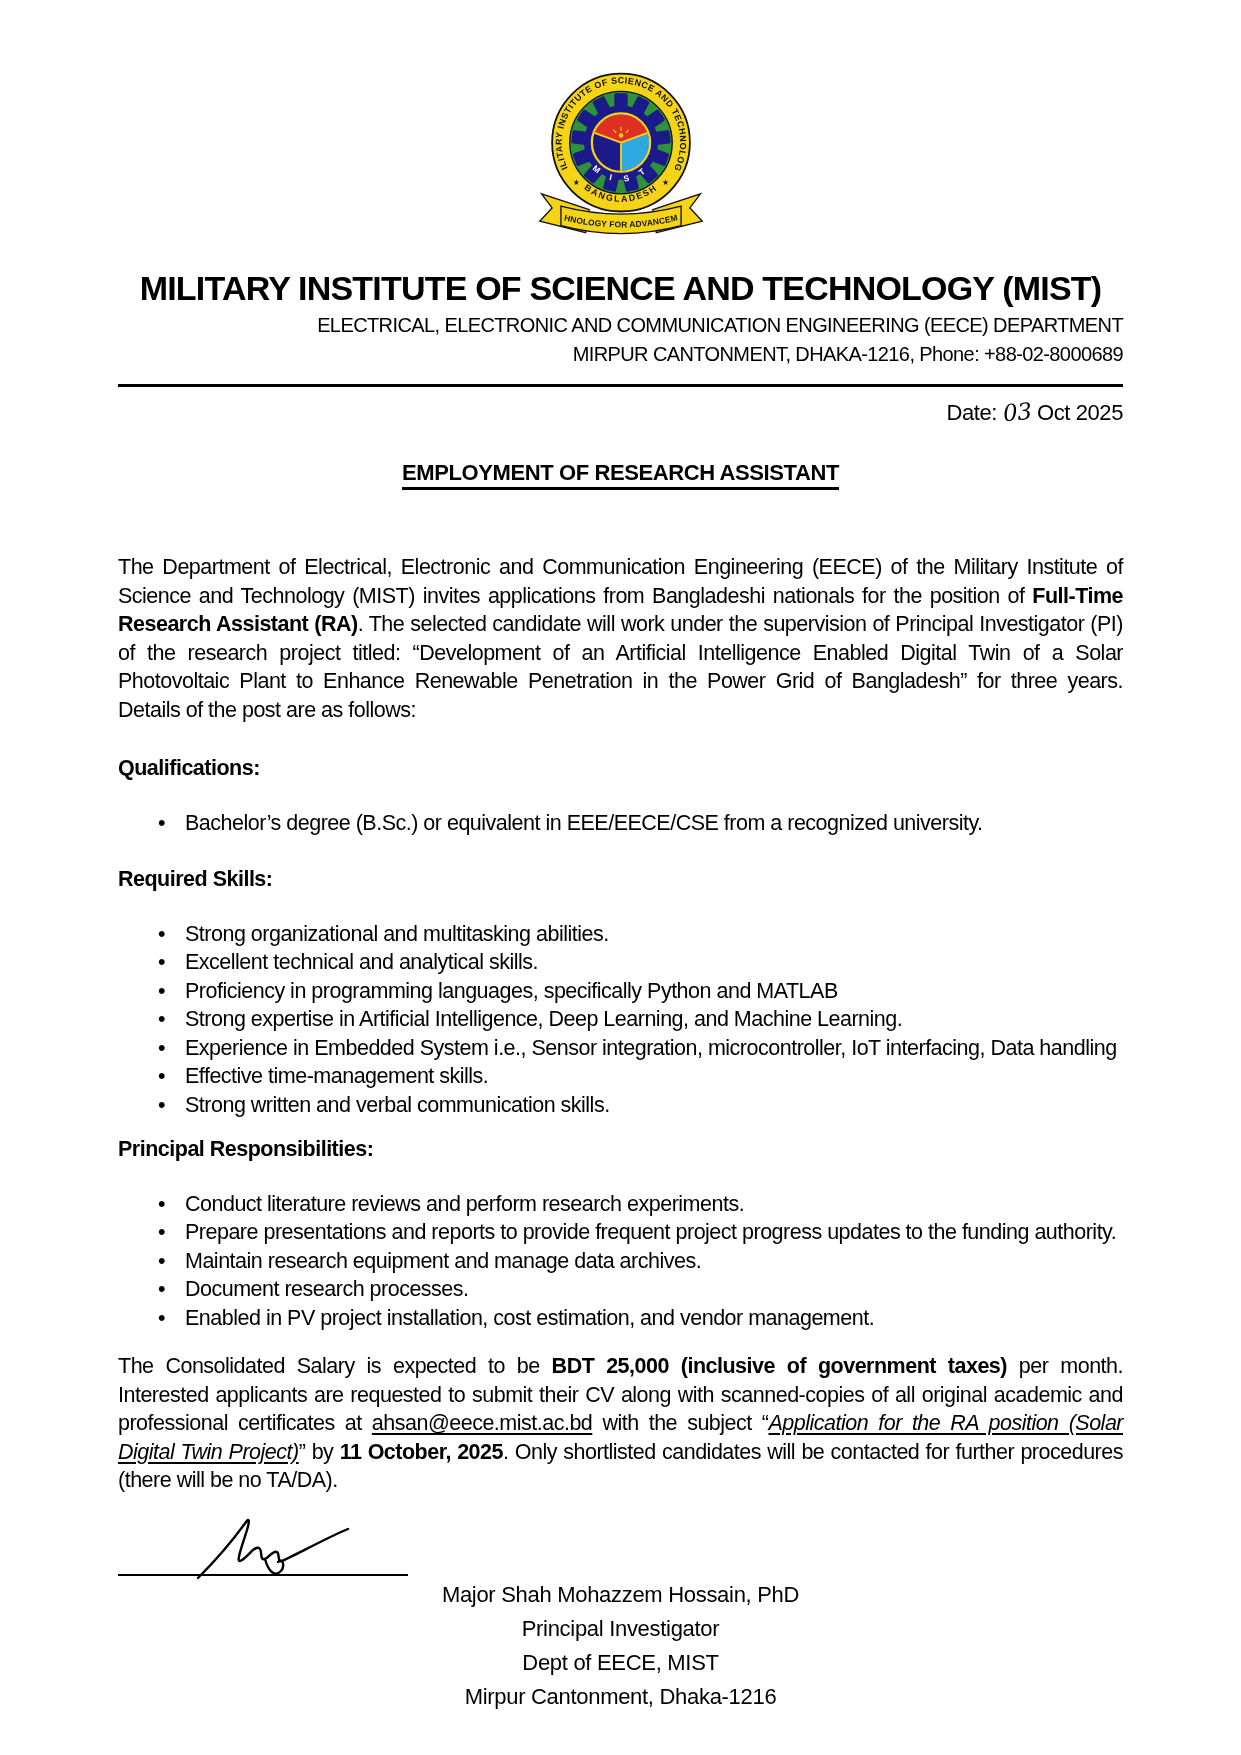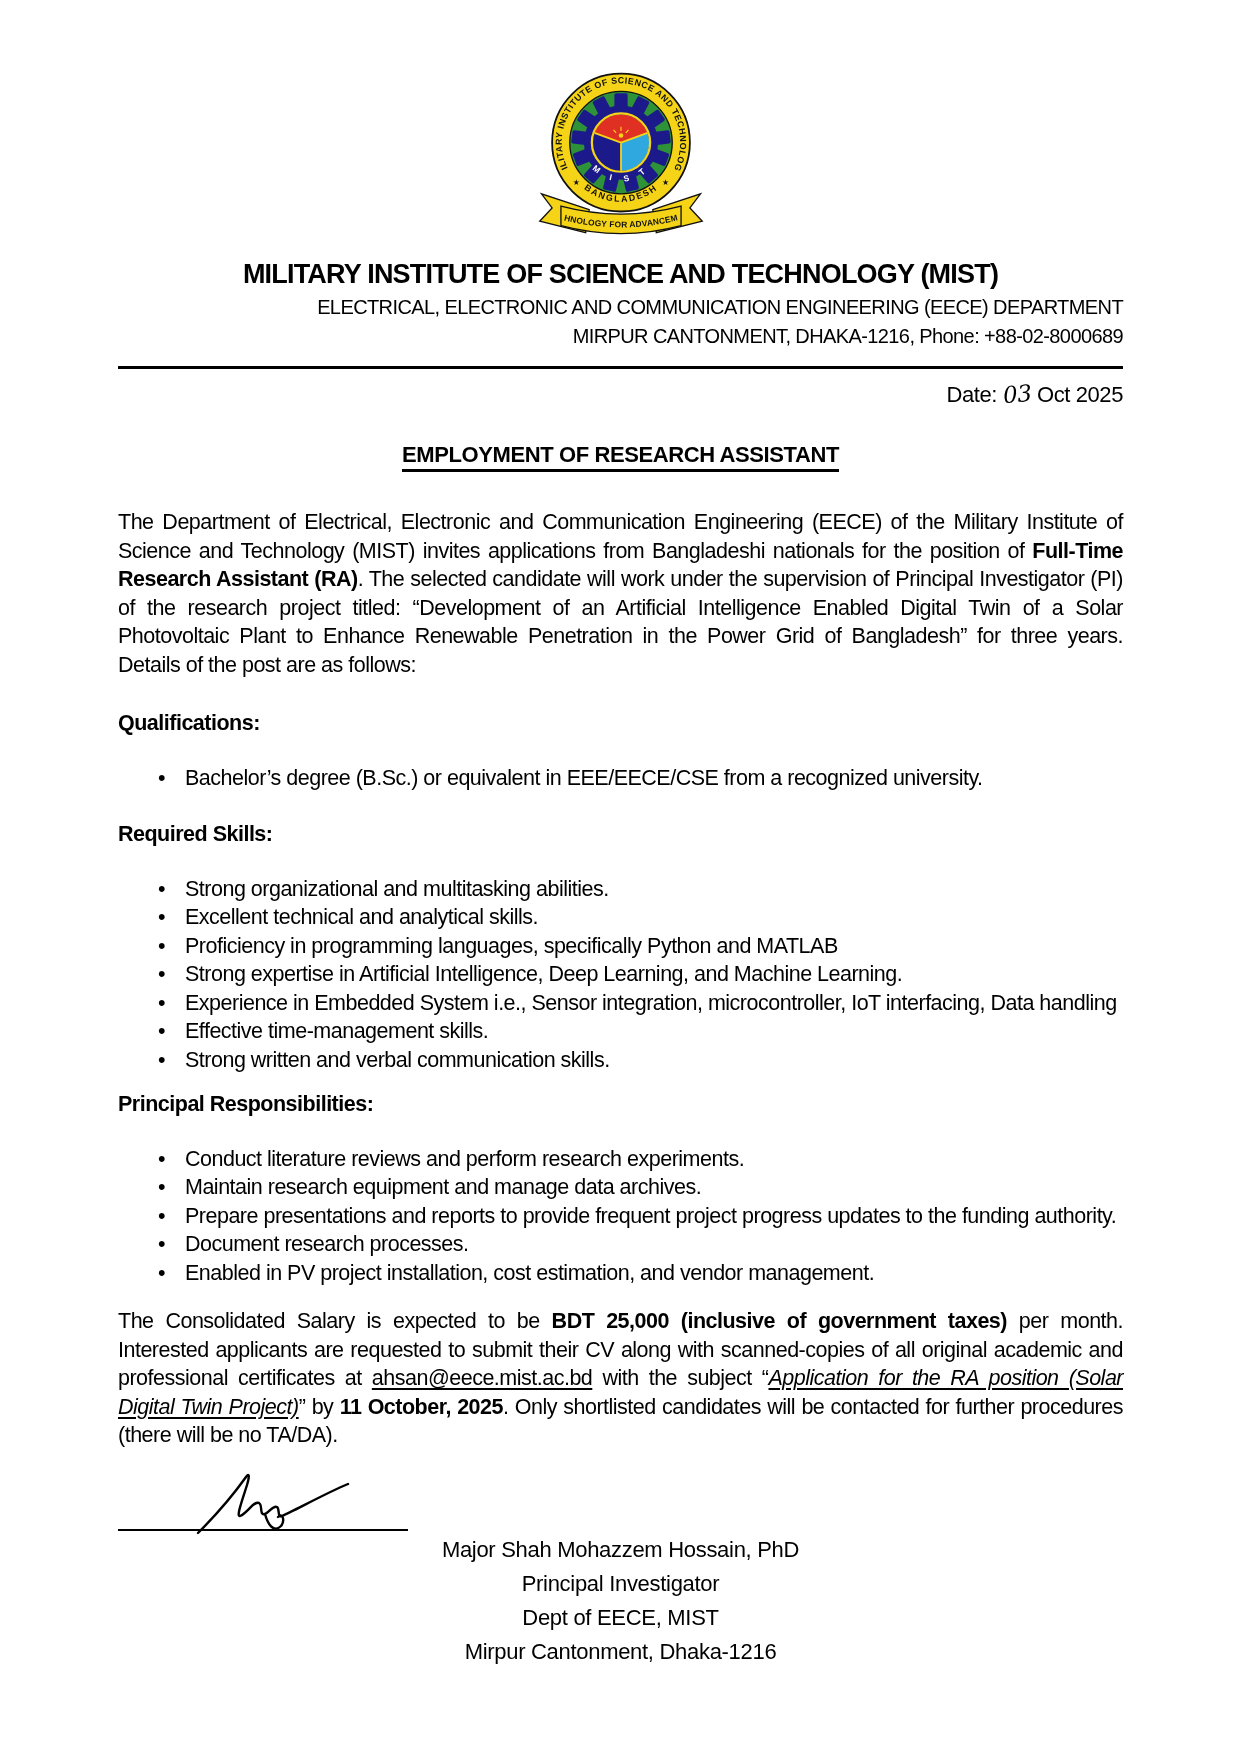--- a/index.html
+++ b/index.html
@@ -12,22 +12,22 @@
     font-family:"Liberation Sans","DejaVu Sans",sans-serif;
     box-sizing:border-box;
     padding:0 118px;
     overflow:hidden;
   }
   
   .logo-wrap { padding-top:70px; text-align:center; }
   .logo-wrap svg { display:inline-block; }
   
   .hdr1 {
-    margin-top:8px;
-    font-size:27px; font-weight:bold; text-align:center;
+    margin-top:18px;
+    font-size:34px; font-weight:bold; text-align:center;
     letter-spacing:-0.8px;
   }
   .hdr2 {
     margin-top:6px;
     font-size:20px; text-align:right; letter-spacing:-0.6px;
   }
   .rule { margin-top:18px; border-top:3px solid #000; }
   .date-row {
     margin-top:12px;
     font-size:22px; text-align:right; letter-spacing:-0.4px;
@@ -38,21 +38,21 @@
   }
   .doc-title { margin-top:34px; text-align:center; }
   .doc-title span {
     display:inline-block;
     font-size:22px; font-weight:bold; letter-spacing:-0.4px;
     border-bottom:3px solid #000; padding-bottom:1px;
   }
   
   .btxt { font-size:21.5px; line-height:28.5px; letter-spacing:-0.5px; }
   .para { text-align:justify; }
-  .intro { margin-top:36px; }
+  .intro { margin-top:63px; }
   .sec-heading { margin-top:30px; font-weight:bold; }
   ul.bullets { list-style:none; margin:26px 0 0 0; padding:0 0 0 38px; }
   ul.bullets li { position:relative; padding-left:29px; text-align:justify; }
   ul.bullets li::before { content:"\2022"; position:absolute; left:2px; top:0; }
   .closing { margin-top:20px; }
   .b { font-weight:bold; }
   .u { text-decoration:underline; text-underline-offset:3px; }
   .iu { font-style:italic; text-decoration:underline; text-underline-offset:3px; }
   
   .sig-block { margin-top:8px;text-align:center; }
@@ -154,22 +154,22 @@
       <li>Proficiency in programming languages, specifically Python and MATLAB</li>
       <li>Strong expertise in Artificial Intelligence, Deep Learning, and Machine Learning.</li>
       <li>Experience in Embedded System i.e., Sensor integration, microcontroller, IoT interfacing, Data handling</li>
       <li>Effective time-management skills.</li>
       <li>Strong written and verbal communication skills.</li>
     </ul>
 
   <div class="btxt sec-heading" style="margin-top:16px">Principal Responsibilities:</div>
   <ul class="bullets btxt">
       <li>Conduct literature reviews and perform research experiments.</li>
+      <li>Prepare presentations and reports to provide frequent project progress updates to the funding authority.</li>
       <li>Maintain research equipment and manage data archives.</li>
-      <li>Prepare presentations and reports to provide frequent project progress updates to the funding authority.</li>
       <li>Document research processes.</li>
       <li>Enabled in PV project installation, cost estimation, and vendor management.</li>
     </ul>
 
   <p class="btxt para closing"><span>The Consolidated Salary is expected to be </span><span class="b">BDT 25,000 (inclusive of government taxes)</span><span> per month. Interested applicants are requested to submit their CV along with scanned-copies of all original academic and professional certificates at </span><span class="u">ahsan@eece.mist.ac.bd</span><span> with the subject “</span><span class="iu">Application for the RA position (Solar Digital Twin Project)</span><span>” by </span><span class="b">11 October, 2025</span><span>. Only shortlisted candidates will be contacted for further procedures (there will be no TA/DA).</span></p>
 
   <div class="sig-block">
     <svg class="sig-scribble" width="240" height="72" viewBox="0 0 240 72">
       <path d="M20 62 C38 44 58 20 68 6 C71 2 72 4 69 14 C64 30 58 46 62 45 C70 42 75 30 81 32 C85 34 81 45 87 43 C92 41 95 34 99 36 C102 38 99 47 104 45 C114 41 148 22 170 13 M87 43 C90 54 96 62 103 55 C107 50 105 41 100 46" stroke="#000" stroke-width="2.4" fill="none" stroke-linecap="round"></path>
     </svg>

